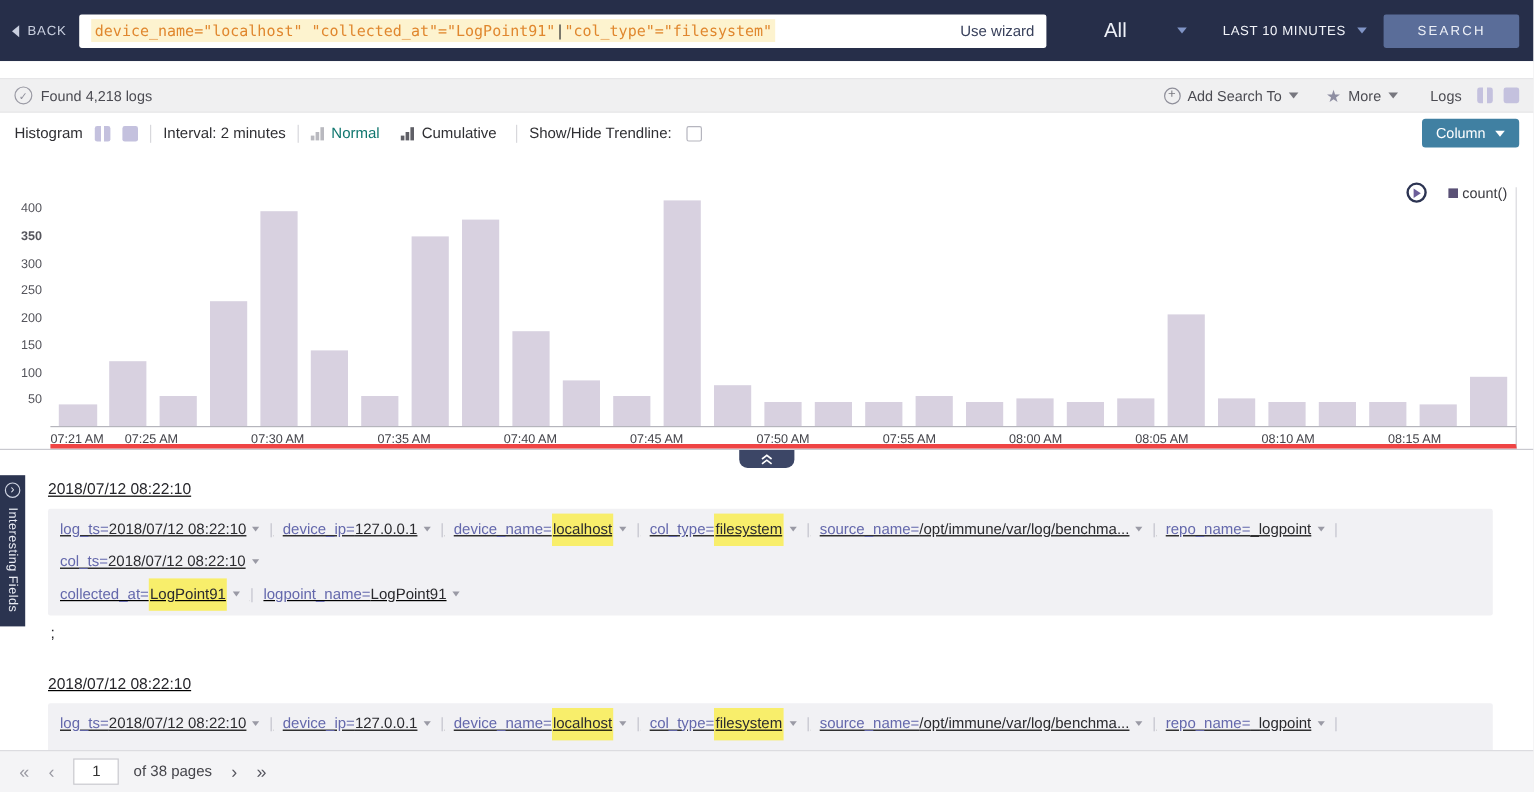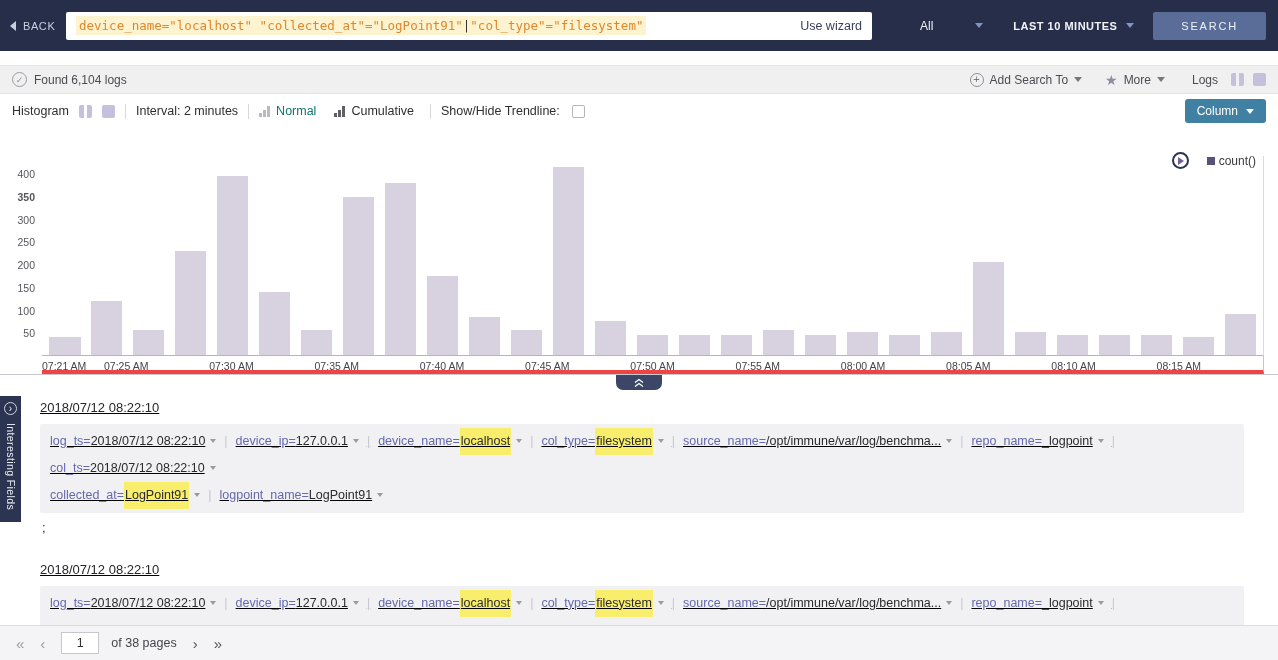--- a/index.html
+++ b/index.html
@@ -10,22 +10,22 @@
   
   .topbar { height: 51px; background: #262e49; display: flex; align-items: center; padding: 0 10px; flex: none; }
   .back { display: flex; align-items: center; gap: 7px; color: #c9cfdf; font-size: 11px; letter-spacing: .6px; cursor: pointer; flex: none; width: 56px; }
   .tri-left { width: 0; height: 0; border-top: 5px solid transparent; border-bottom: 5px solid transparent; border-right: 6px solid #c9cfdf; }
   .searchbox { flex: 0 0 806px; height: 28px; background: #fff; border-radius: 2px; display: flex; align-items: center; padding: 0 10px; gap: 8px; overflow: hidden; }
   .query { font-family: "DejaVu Sans Mono", monospace; font-size: 12.5px; background: #fdf3cf; padding: 2px 3px; white-space: nowrap; }
   .query .seg-orange { color: #e0872e; }
   .query .seg-dark { color: #333; }
   .use-wizard { margin-left: auto; font-size: 12.5px; color: #39415c; cursor: pointer; white-space: nowrap; }
   .caret { width: 0; height: 0; border-left: 4px solid transparent; border-right: 4px solid transparent; border-top: 5px solid #8094c6; display: inline-block; }
-  .scope { margin-left: 48px; display: flex; align-items: center; gap: 42px; color: #eef1f8; font-size: 12px; cursor: pointer; }
-  .timerange { margin-left: 30px; display: flex; align-items: center; gap: 9px; color: #f2f4fa; font-size: 11px; letter-spacing: .5px; cursor: pointer; white-space: nowrap; font-weight: bold; }
+  .scope { margin-left: 48px; display: flex; align-items: center; gap: 42px; color: #eef1f8; font-size: 17px; cursor: pointer; }
+  .timerange { margin-left: 30px; display: flex; align-items: center; gap: 9px; color: #f2f4fa; font-size: 11px; letter-spacing: .5px; cursor: pointer; white-space: nowrap; }
   .search-btn { margin-left: auto; margin-right: 2px; background: #5a6d99; color: #eef1f8; border: none; font-family: "Liberation Sans", sans-serif; font-size: 11px; letter-spacing: 1.8px; padding: 8px 28px; border-radius: 2px; cursor: pointer; }
 
   .spacer { height: 14px; background: #fff; flex: none; }
 
   
   .results { height: 29px; background: #f0f0f1; border-top: 1px solid #e6e6e8; border-bottom: 1px solid #e3e3e5; display: flex; align-items: center; padding: 0 12px; font-size: 12px; color: #4b4b52; flex: none; }
   .found { display: flex; align-items: center; gap: 7px; }
   .circle-check { width: 15px; height: 15px; border-radius: 50%; border: 1px solid #9a9aa4; color: #8f8f9a; font-size: 9px; display: flex; align-items: center; justify-content: center; }
   .r-right { margin-left: auto; display: flex; align-items: center; gap: 9px; }
   .circle-plus { width: 14px; height: 14px; border-radius: 50%; border: 1px solid #8f8f9a; color: #77777f; font-size: 11px; line-height: 1; display: flex; align-items: center; justify-content: center; }
@@ -124,21 +124,21 @@
       <span class="caret"></span>
     </div>
     <button class="search-btn">SEARCH</button>
   </header>
 
   <div class="spacer"></div>
 
   <div class="results">
     <div class="found">
       <span class="circle-check">✓</span>
-      <span>Found 6,104 logs</span>
+      <span>Found 4,218 logs</span>
     </div>
     <div class="r-right">
       <div class="group">
         <span class="circle-plus">+</span>
         <span>Add Search To</span>
         <span class="caret caret-gray"></span>
       </div>
       <div class="group" style="margin-left:14px;">
         <span class="star-icon">★</span>
         <span>More</span>

